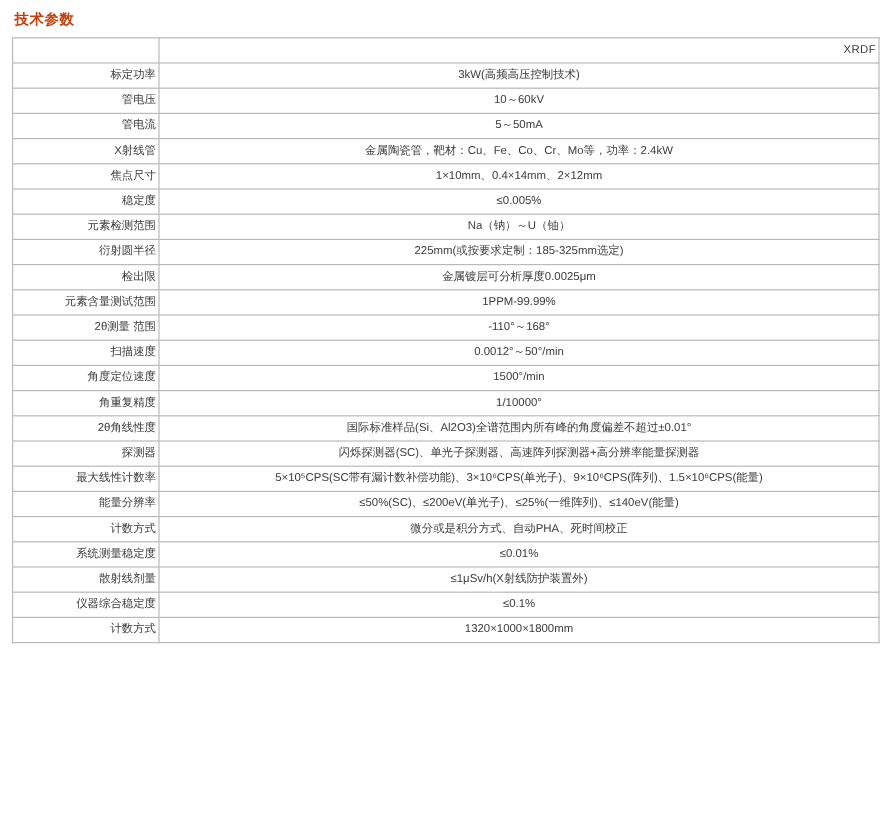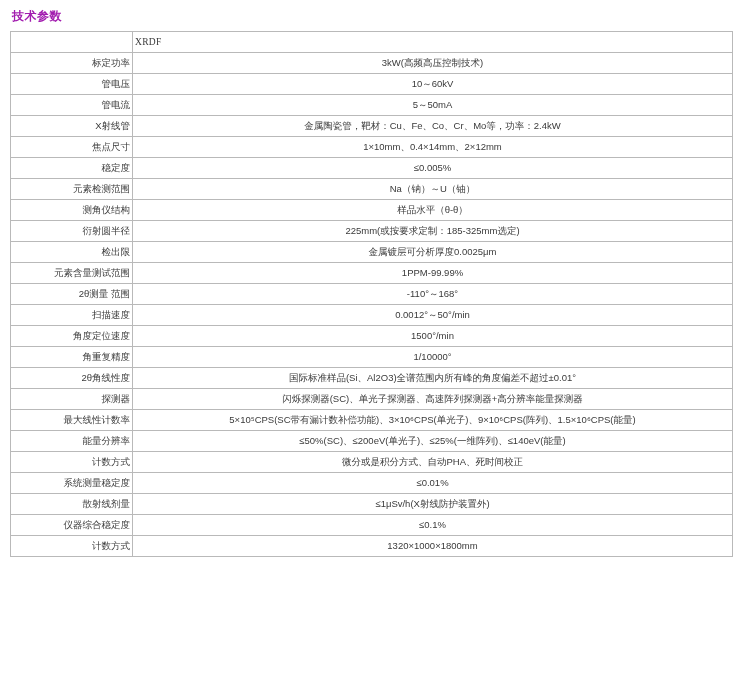--- a/index.html
+++ b/index.html
@@ -17,21 +17,21 @@
   .page {
     position: relative;
     width: 738px;
     height: 684px;
     box-sizing: border-box;
     padding: 8px 8px 0 8px;
   }
   .doc-title {
     font-size: 12px;
     font-weight: bold;
-    color: #a21caf;
+    color: #c2410c;
     line-height: 14px;
     margin: 1px 0 8px 4px;
     letter-spacing: 0.5px;
   }
   table.spec-table {
     border-collapse: collapse;
     width: 722px;
     table-layout: fixed;
     margin-left: 2px;
   }
@@ -46,23 +46,22 @@
   }
   td.label-cell {
     width: 122px;
     text-align: right;
     font-weight: normal;
   }
   td.value-cell {
     text-align: center;
   }
   td.header-cell {
-    text-align: left;
+    text-align: right;
     letter-spacing: 0.3px;
-    font-family: Liberation Serif, serif;
   }
   td.empty-cell {
     border-right: 1px solid #b9b9b9;
   }
 </style>
 </head>
 <body>
 
 <div class="page">
 
@@ -98,24 +97,20 @@
           <td class="label-cell">焦点尺寸</td>
           <td class="value-cell">1×10mm、0.4×14mm、2×12mm</td>
         </tr>
         <tr>
           <td class="label-cell">稳定度</td>
           <td class="value-cell">≤0.005%</td>
         </tr>
         <tr>
           <td class="label-cell">元素检测范围</td>
           <td class="value-cell">Na（钠）～U（铀）</td>
-        </tr>
-        <tr>
-          <td class="label-cell">测角仪结构</td>
-          <td class="value-cell">样品水平（θ-θ）</td>
         </tr>
         <tr>
           <td class="label-cell">衍射圆半径</td>
           <td class="value-cell">225mm(或按要求定制：185-325mm选定)</td>
         </tr>
         <tr>
           <td class="label-cell">检出限</td>
           <td class="value-cell">金属镀层可分析厚度0.0025μm</td>
         </tr>
         <tr>

